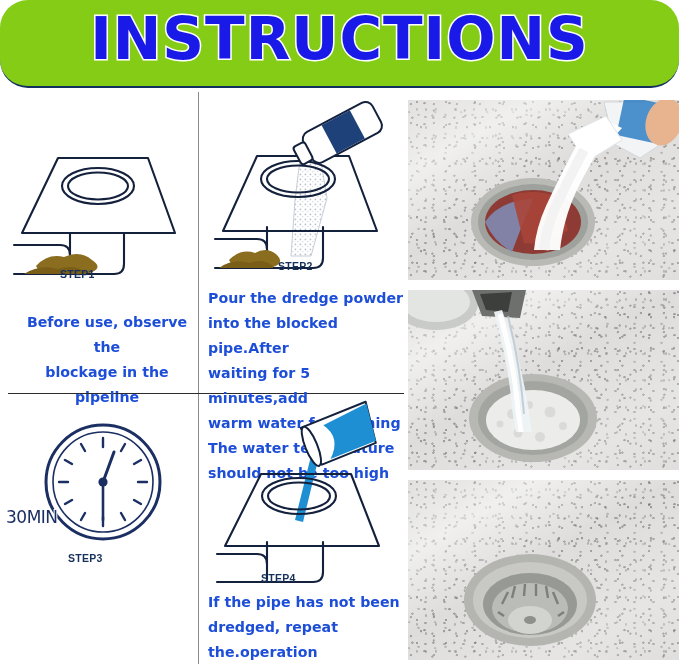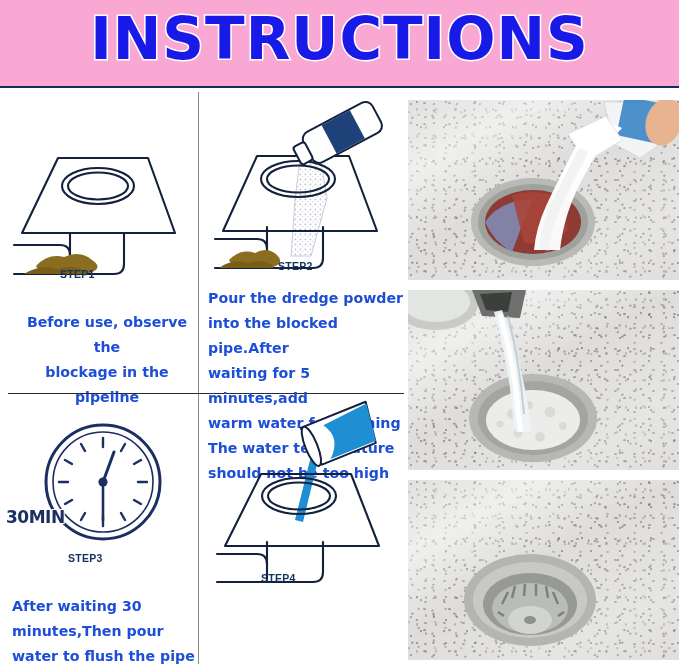--- a/index.html
+++ b/index.html
@@ -6,23 +6,24 @@
   body{
     width:679px;height:668px;
     background:#ffffff;
     font-family:"Liberation Sans", sans-serif;
     overflow:hidden;
     position:relative;
   }
   
   .header{
     position:absolute;left:0;top:0;width:679px;height:86px;
-    background:#f9a8d4;
+    background:#84cc16;
     border-bottom:2px solid #12305f;
     overflow:hidden;
+    border-radius:28px;
   }
   .header-title{
     position:absolute;left:0;top:6px;width:679px;
     text-align:center;
     font-family:"DejaVu Sans", sans-serif;
     font-weight:bold;
     font-size:58px;
     letter-spacing:1px;
     color:#1a1ae8;
     -webkit-text-stroke:3px #ffffff;
@@ -59,21 +60,21 @@
     white-space:pre-line;
   }
   .cap1{left:12px;top:222px;width:190px;text-align:center;}
   .cap2{left:9px;top:198px;width:200px;}
   .cap3{left:12px;top:200px;width:186px;}
   .cap4{left:9px;top:196px;width:196px;}
 
   .minlabel{
     position:absolute;left:6px;top:113px;
     font-family:"DejaVu Sans", sans-serif;
-    font-weight:bold;font-size:17px;
+    font-weight:normal;font-size:17px;
     color:#1b2f63;
     -webkit-text-stroke:2px #ffffff;
     paint-order:stroke fill;
     letter-spacing:-.5px;
   }
   
   .photos{position:absolute;left:408px;top:0;width:271px;height:580px;}
   .photo{position:absolute;left:0;width:271px;overflow:hidden;background:#d9d9d7;}
   .p1{top:12px;height:180px;}
   .p2{top:202px;height:180px;}
@@ -188,43 +189,43 @@
             <line x1="65" y1="66" x2="72" y2="70"></line>
             <line x1="81" y1="50" x2="85" y2="57"></line>
           </g>
           <line x1="103" y1="88" x2="114" y2="58" stroke="#1b2f63" stroke-width="3" stroke-linecap="round"></line>
           <line x1="103" y1="88" x2="103" y2="126" stroke="#1b2f63" stroke-width="2.6" stroke-linecap="round"></line>
           <circle cx="103" cy="88" r="4.6" fill="#1b2f63"></circle>
         </g>
       </svg>
       <div class="minlabel">30MIN</div>
       <div class="steplabel" style="left:68px;top:158px;">STEP3</div>
-      <div class="caption cap3">After waiting 30
-minutes,Then pour
-water to flush the pipe</div>
     </div>
 
     <div class="cell c4">
       <svg class="art" width="205" height="195" viewBox="0 0 205 195">
         <path d="M113 58 L121 58 L104 128 L96 126 Z" fill="#1f8fd4"></path>
         <g fill="none" stroke="#14213d" stroke-width="2.1" stroke-linejoin="round" stroke-linecap="round">
           <path d="M62 80 L152 80 L180 152 L26 152 Z"></path>
           <ellipse cx="100" cy="102" rx="37" ry="18"></ellipse>
           <ellipse cx="100" cy="102" rx="31" ry="13.5"></ellipse>
           <path d="M68 148 L68 186"></path>
           <path d="M124 148 L124 178 Q124 188 114 188 L18 188"></path>
           <path d="M18 160 L58 160 Q68 160 68 170"></path>
         </g>
         <g transform="rotate(-22 150 36)">
           <path d="M106 16 L176 16 L170 58 L112 58 Z" fill="#ffffff" stroke="#14213d" stroke-width="2" stroke-linejoin="round"></path>
           <path d="M128 22 L176 18 L171 56 L122 56 Q140 40 128 22 Z" fill="#1f8fd4"></path>
           <ellipse cx="109" cy="37" rx="6" ry="21" fill="#ffffff" stroke="#14213d" stroke-width="2"></ellipse>
         </g>
       </svg>
       <div class="steplabel" style="left:62px;top:178px;">STEP4</div>
+      <div class="caption cap4">If the pipe has not been
+dredged, repeat
+the.operation</div>
     </div>
   </div>
 
   <div class="photos">
 
     <div class="photo p1">
       <div class="granite"></div>
       <div class="sheen"></div>
       <svg width="271" height="180" viewBox="0 0 271 180" style="position:absolute;left:0;top:0;">
         <ellipse cx="125" cy="122" rx="62" ry="44" fill="#b9bab6"></ellipse>

